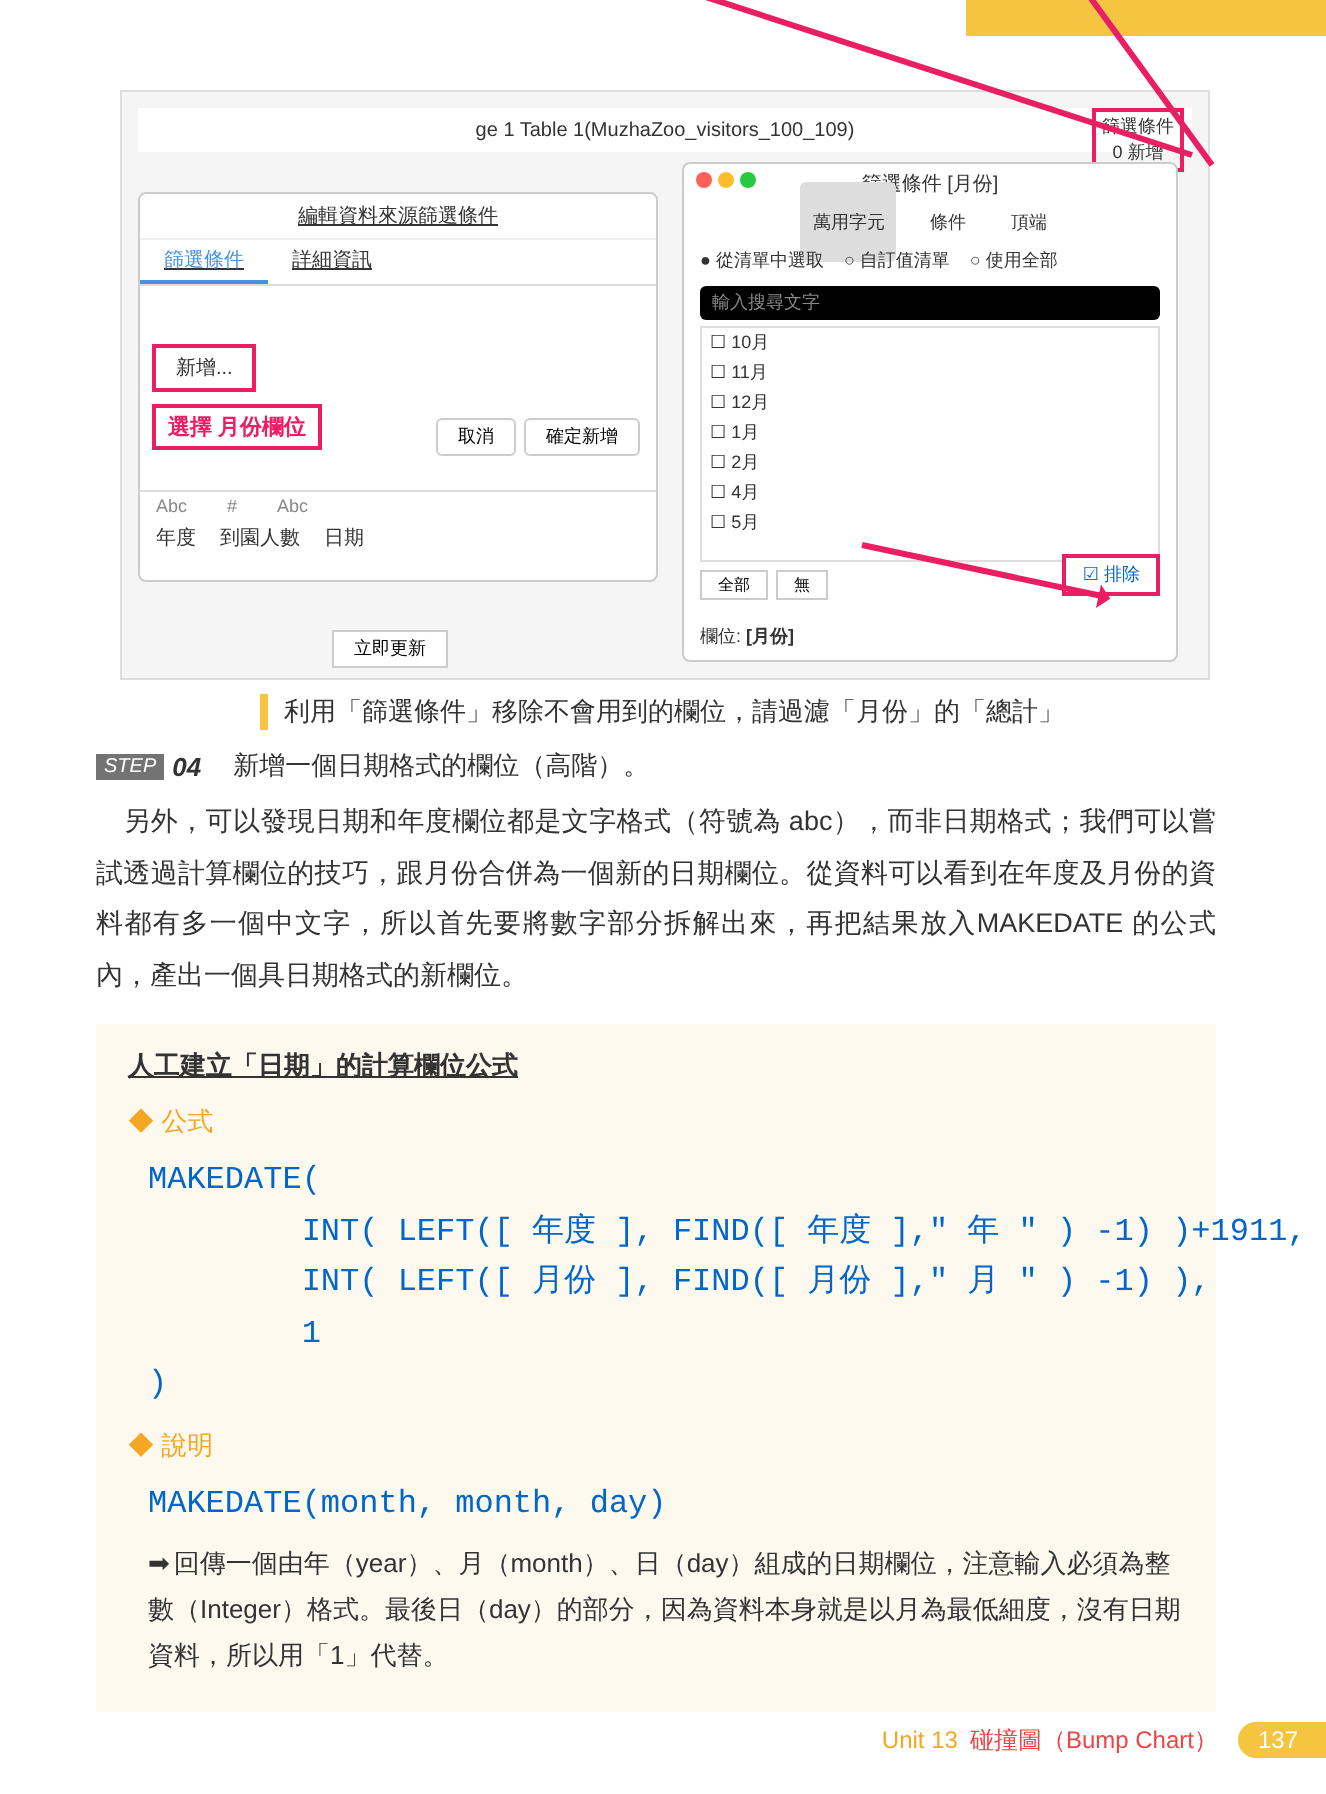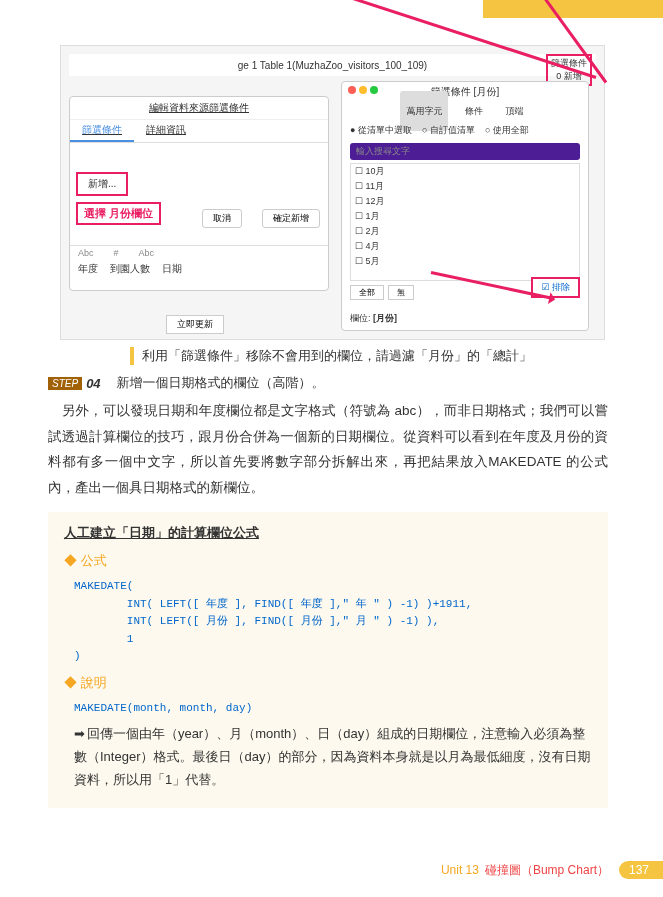--- a/index.html
+++ b/index.html
@@ -83,21 +83,21 @@
     border: 2px solid #e91e63;
     color: #e91e63;
     font-weight: bold;
     padding: 2px 6px;
     font-size: 11px;
     background: #fff;
   }
   .panel-buttons {
     position: absolute;
     bottom: 62px; right: 8px;
-    display: flex; gap: 20px;
+    display: flex; gap: 4px;
   }
   .panel-buttons button {
     font-size: 9px;
     padding: 2px 10px;
     border: 1px solid #ccc;
     background: #fff;
     border-radius: 3px;
   }
   .col-header {
     position: absolute;
@@ -144,21 +144,21 @@
   }
   .right-tabs span { margin: 0 4px; padding: 15px 6px; text-align: center; }
   .right-tabs .active { background: #ddd; border-radius: 3px; }
   .radio-row {
     font-size: 9px;
     padding: 3px 8px;
     display: flex; gap: 10px;
   }
   .search-bar {
     margin: 3px 8px;
-    background: #4c1d95;
+    background: #000000;
     font-size: 9px;
     padding: 2px 6px;
     color: #888;
     border-radius: 3px;
   }
   .checkbox-list {
     margin: 0 8px;
     border: 1px solid #ddd;
     height: 118px;
     overflow: hidden;
@@ -218,21 +218,21 @@
     padding-left: 8px;
   }
   .step-line {
     position: absolute;
     top: 374px; left: 48px;
     font-size: 13px;
     display: flex;
     align-items: center;
   }
   .step-badge {
-    background: #a16207;
+    background: #737373;
     color: #fff;
     font-size: 10px;
     padding: 1px 4px;
     font-style: italic;
     margin-right: 4px;
   }
   .step-num {
     font-style: italic;
     font-weight: bold;
     margin-right: 16px;
@@ -262,21 +262,21 @@
     color: #f5a623;
     margin: 8px 0;
   }
   .section-label::before {
     content: "◆ ";
     color: #f5a623;
   }
   .code {
     font-family: "Courier New", monospace;
     color: #0066cc;
-    font-size: 11px;
+    font-size: 16px;
     white-space: pre;
     line-height: 1.6;
     margin-left: 10px;
   }
   .explain-text {
     font-size: 13px;
     line-height: 1.8;
     margin-left: 10px;
     margin-top: 4px;
   }

